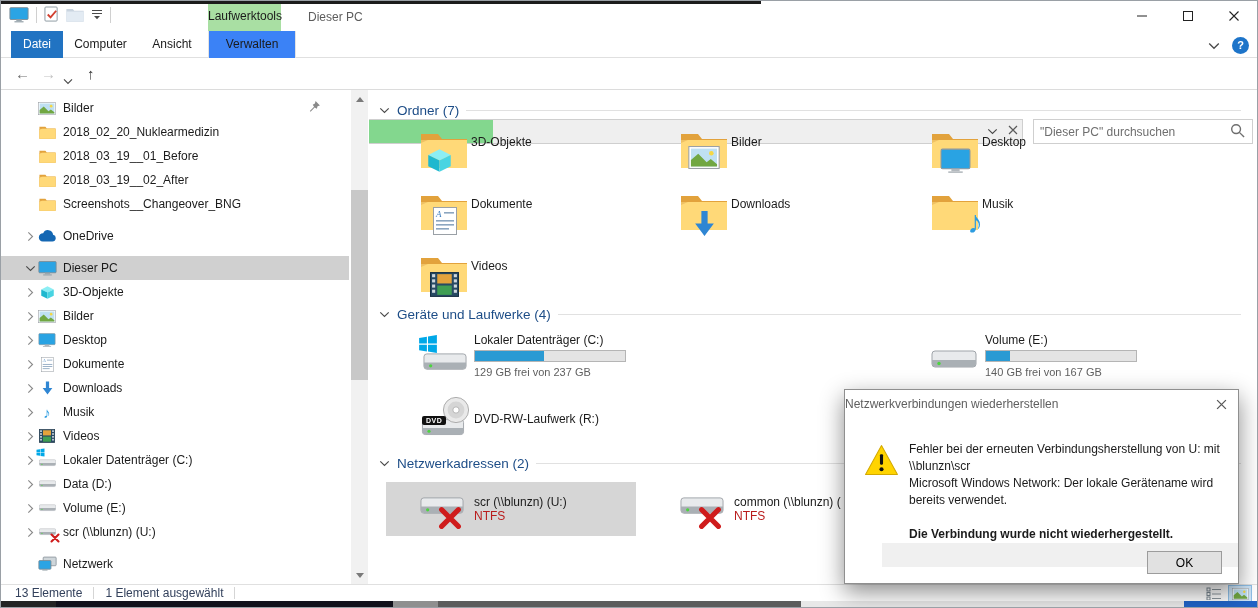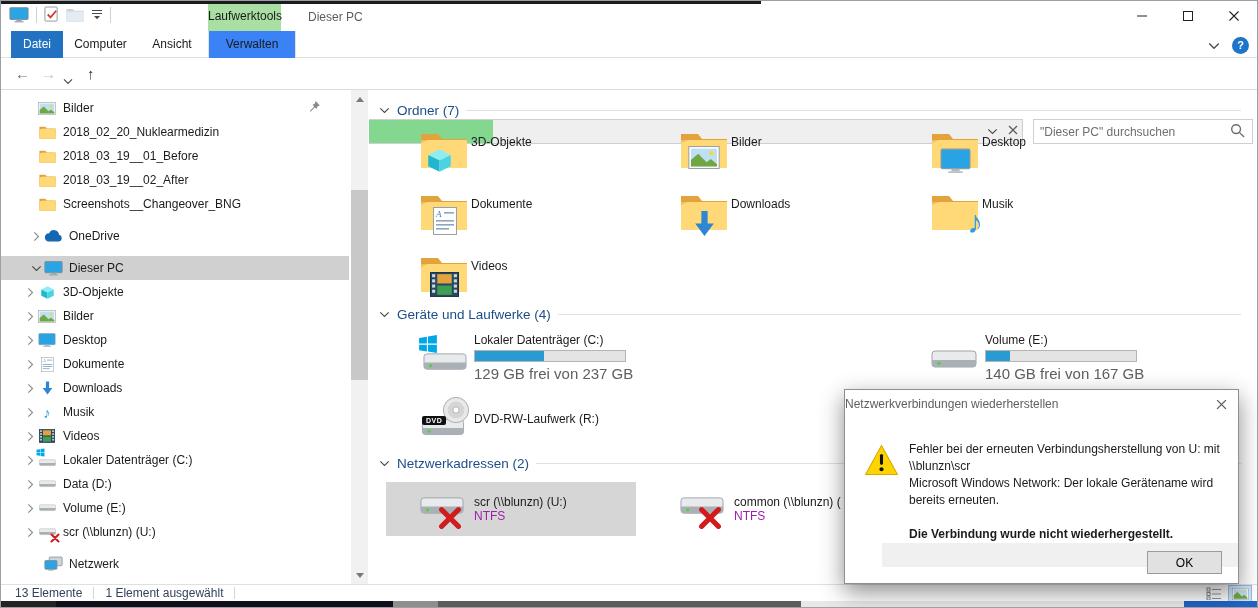--- a/index.html
+++ b/index.html
@@ -44,21 +44,21 @@
   .crumbsep { color:#5f5f5f; font-size:12px; }
   .addrbtns { position:absolute; right:4px; top:4px; display:flex; gap:10px; align-items:center; }
   .searchbox { position:absolute; left:1032px; top:61px; width:220px; height:25px; border:1px solid #cfcfcf;
                background:#fff; display:flex; align-items:center; }
   .searchbox input { border:0; outline:0; flex:1; padding:0 6px; font-family:inherit; font-size:12px; background:transparent; }
   .searchbox input::placeholder { color:#6f6f6f; }
   .searchbox .mag { margin-right:7px; flex:none; }
 
   
   .sidebar { position:absolute; left:0; top:89px; width:368px; bottom:25px; background:#fff; padding-top:6px; }
-  .srow { display:flex; align-items:center; height:24px; padding-left:28px; width:348px; }
+  .srow { display:flex; align-items:center; height:24px; padding-left:22px; width:348px; }
   .srow.lvl1 { padding-left:22px; }
   .srow.gap { margin-top:8px; }
   .srow.sel { background:#d0d0d0; }
   .chev { width:14px; flex:none; display:flex; justify-content:center; align-items:center; }
   .sicon { width:20px; height:18px; flex:none; margin-right:6px; position:relative; display:flex; align-items:center; justify-content:center; }
   .slabel { white-space:nowrap; }
   .pin { margin-left:auto; margin-right:28px; }
   .note-sm { color:#2d9ce0; font-size:15px; line-height:15px; }
   .mini-flag { position:absolute; left:-1px; top:-3px; }
   .mini-x { position:absolute; right:-3px; bottom:-2px; }
@@ -83,31 +83,31 @@
   .ticon .base { position:absolute; left:0; top:0; }
   .ov { position:absolute; }
   .flabel { margin-top:6px; }
   .note-lg { color:#2d9ce0; font-size:32px; line-height:30px; right:-4px; bottom:-4px; }
 
   .dtile { top:332px; height:52px; }
   .dicon { width:50px; height:44px; position:relative; flex:none; margin-right:4px; }
   .dinfo .dname { margin-top:-2px; white-space:nowrap; }
   .dbar { width:152px; height:12px; border:1px solid #b5b5b5; background:#e4e4e4; margin:3px 0 3px; }
   .dfill { height:100%; background:#2a9ad3; }
-  .dfree { font-size:15px; color:#5f5f5f; white-space:nowrap; }
+  .dfree { font-size:11px; color:#5f5f5f; white-space:nowrap; }
 
   .dvdtile { top:394px; height:48px; align-items:center; }
   .dvdicon { width:52px; height:46px; position:relative; flex:none; margin-right:2px; }
   .dvdbadge { position:absolute; left:2px; top:20px; background:#111; color:#fff; font-size:7px; font-weight:bold;
               padding:1px 4px; border-radius:2px; letter-spacing:0.5px; }
 
   .ntile { top:481px; height:54px; align-items:center; }
   .ntile.sel { background:#d6d6d6; }
   .nicon { width:50px; height:38px; position:relative; flex:none; margin-right:4px; }
-  .nfs { color:#a21caf; }
+  .nfs { color:#b91c1c; }
 
   
   .dlg { position:absolute; left:843px; top:388px; width:395px; height:195px; background:#fff; z-index:20;
          border:1px solid #8f8f8f; box-shadow:0 8px 22px rgba(0,0,0,0.45); }
   .dlg-title { position:absolute; top:0; left:0; right:0; height:28px; display:flex; align-items:center; color:#606060; }
   .dlg-x { margin-left:auto; width:34px; height:28px; display:flex; align-items:center; justify-content:center; }
   .dlg-warn { position:absolute; left:19px; top:54px; }
   .dlg-text { position:absolute; left:64px; top:51px; width:312px; line-height:17px; }
   .dlg-last { margin-top:17px;font-weight:bold; }
   .dlg-footer { position:absolute; left:0; right:0; bottom:16px; height:24px; background:#f0f0f0;margin-left:37px; }
@@ -806,20 +806,20 @@
           </svg>
         </span>
     </div>
     <svg class="dlg-warn" width="35" height="32">
         <use href="#sy-warn"></use>
       </svg>
     <div class="dlg-text">
       <div>Fehler bei der erneuten Verbindungsherstellung von U: mit</div>
       <div>\\blunzn\scr</div>
       <div>Microsoft Windows Network: Der lokale Gerätename wird</div>
-      <div>bereits erneuten.</div>
+      <div>bereits verwendet.</div>
       <div class="dlg-last">Die Verbindung wurde nicht wiederhergestellt.</div>
     </div>
     <div class="dlg-footer">
       <button class="okbtn">OK</button>
     </div>
   </div>
 </div>
 
 </body></html>

